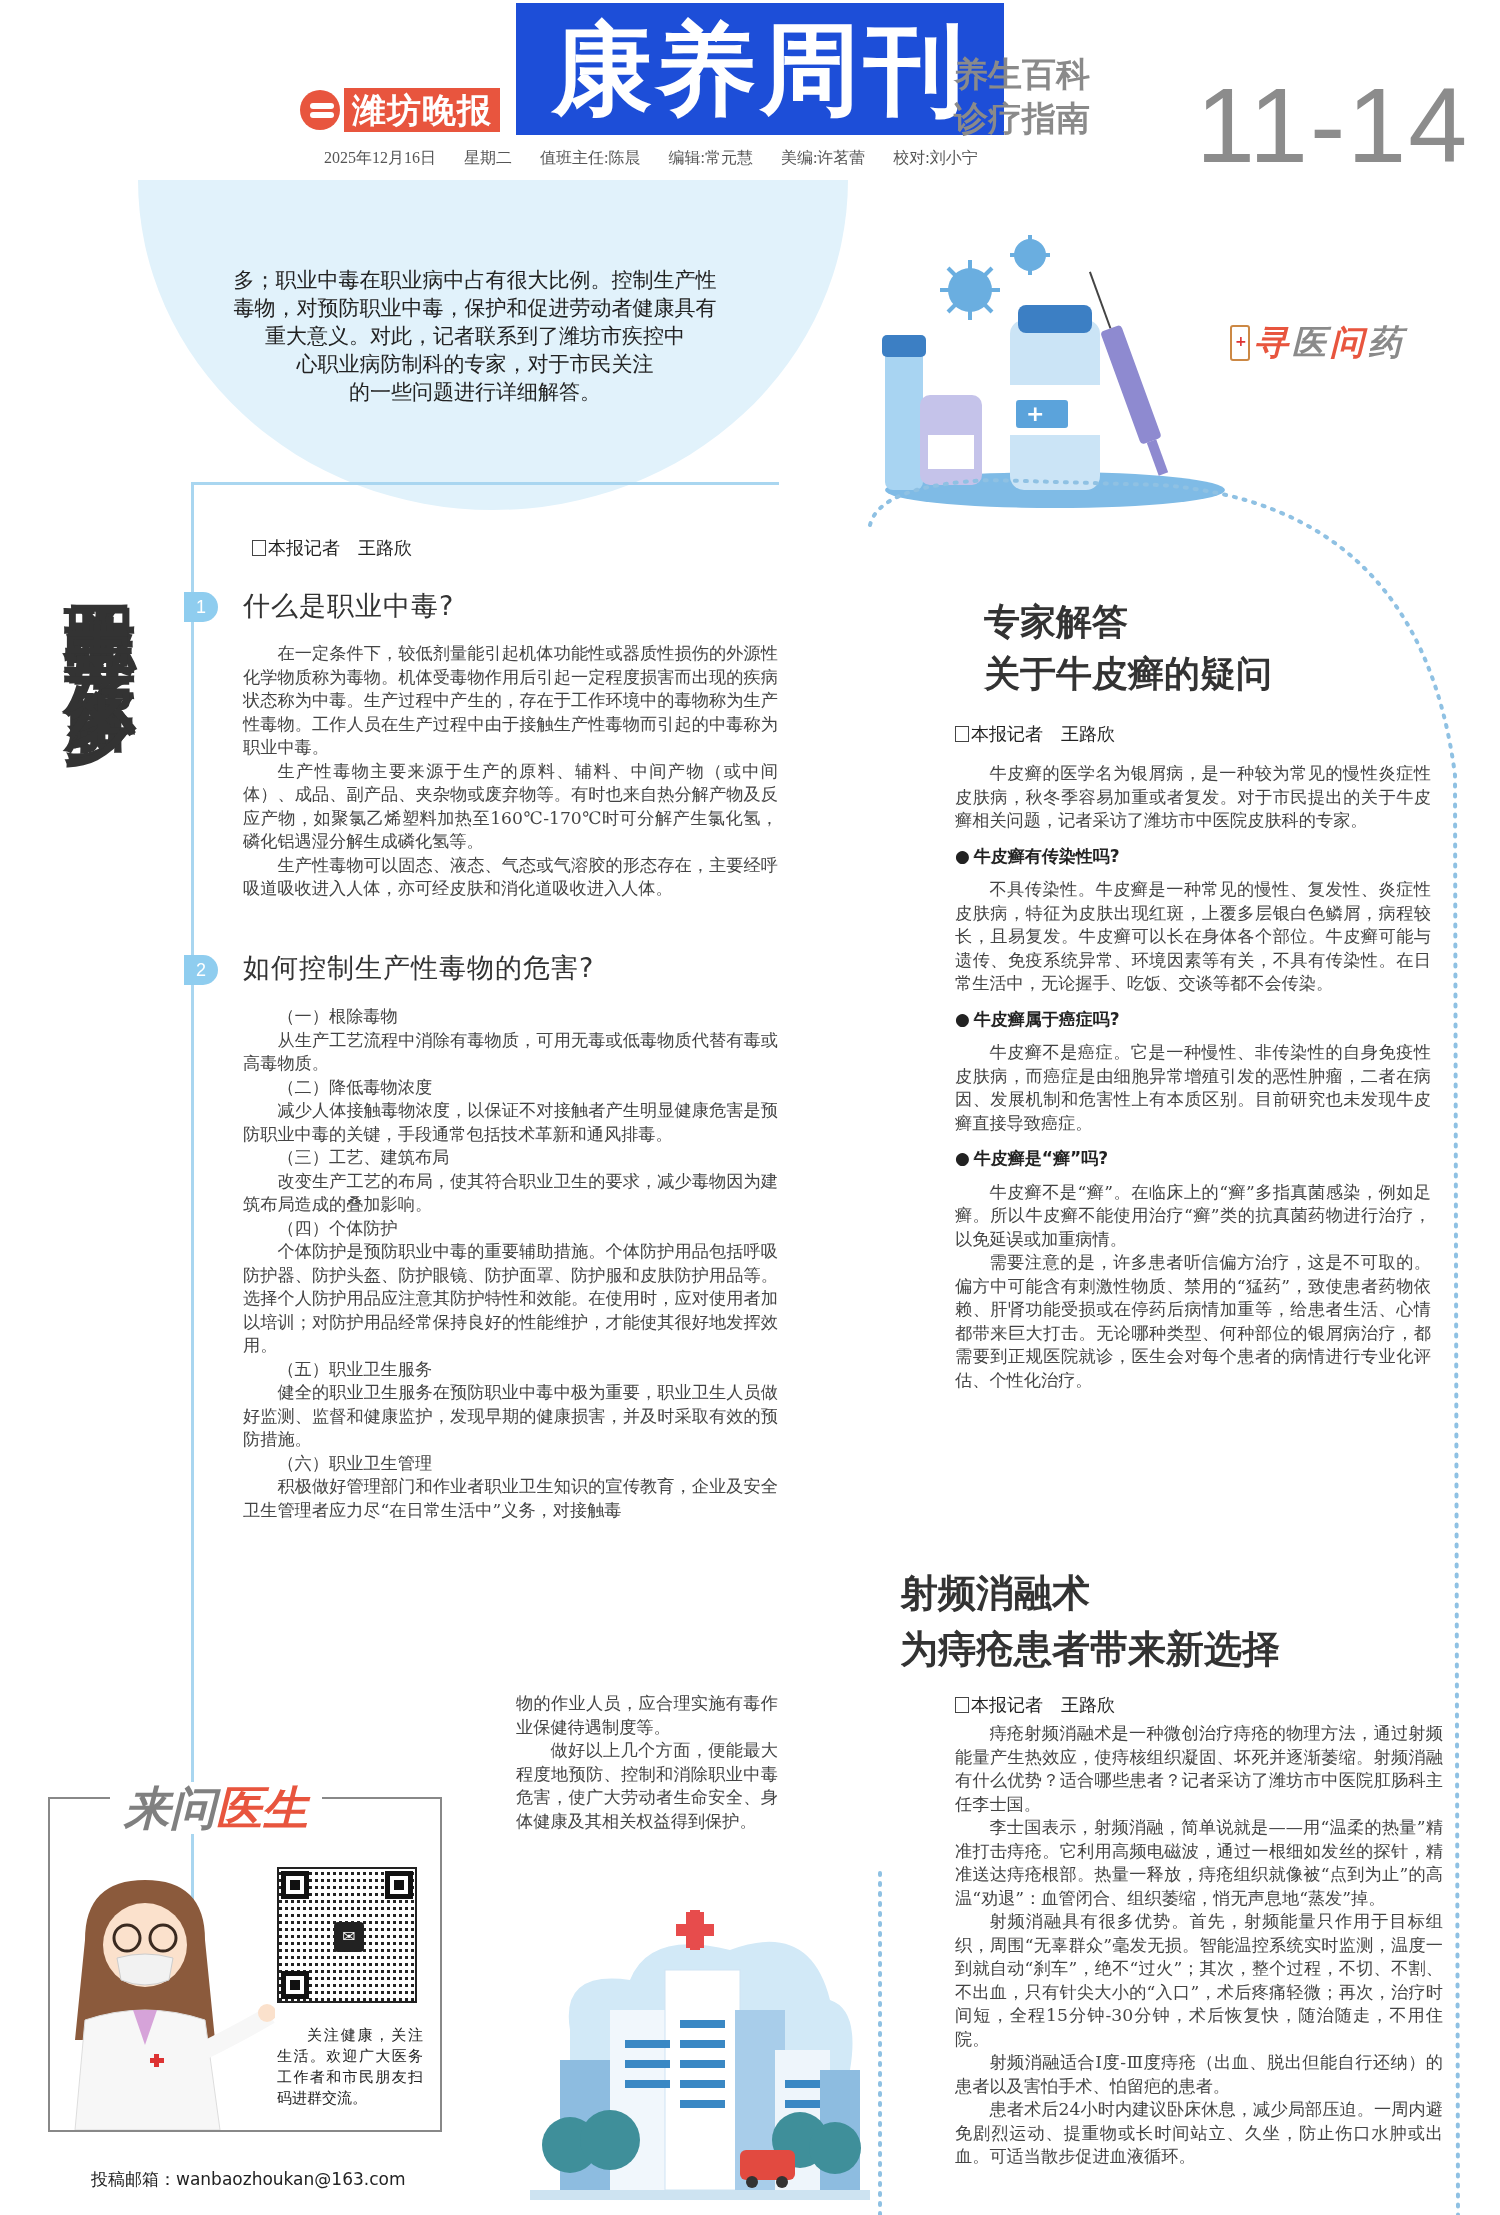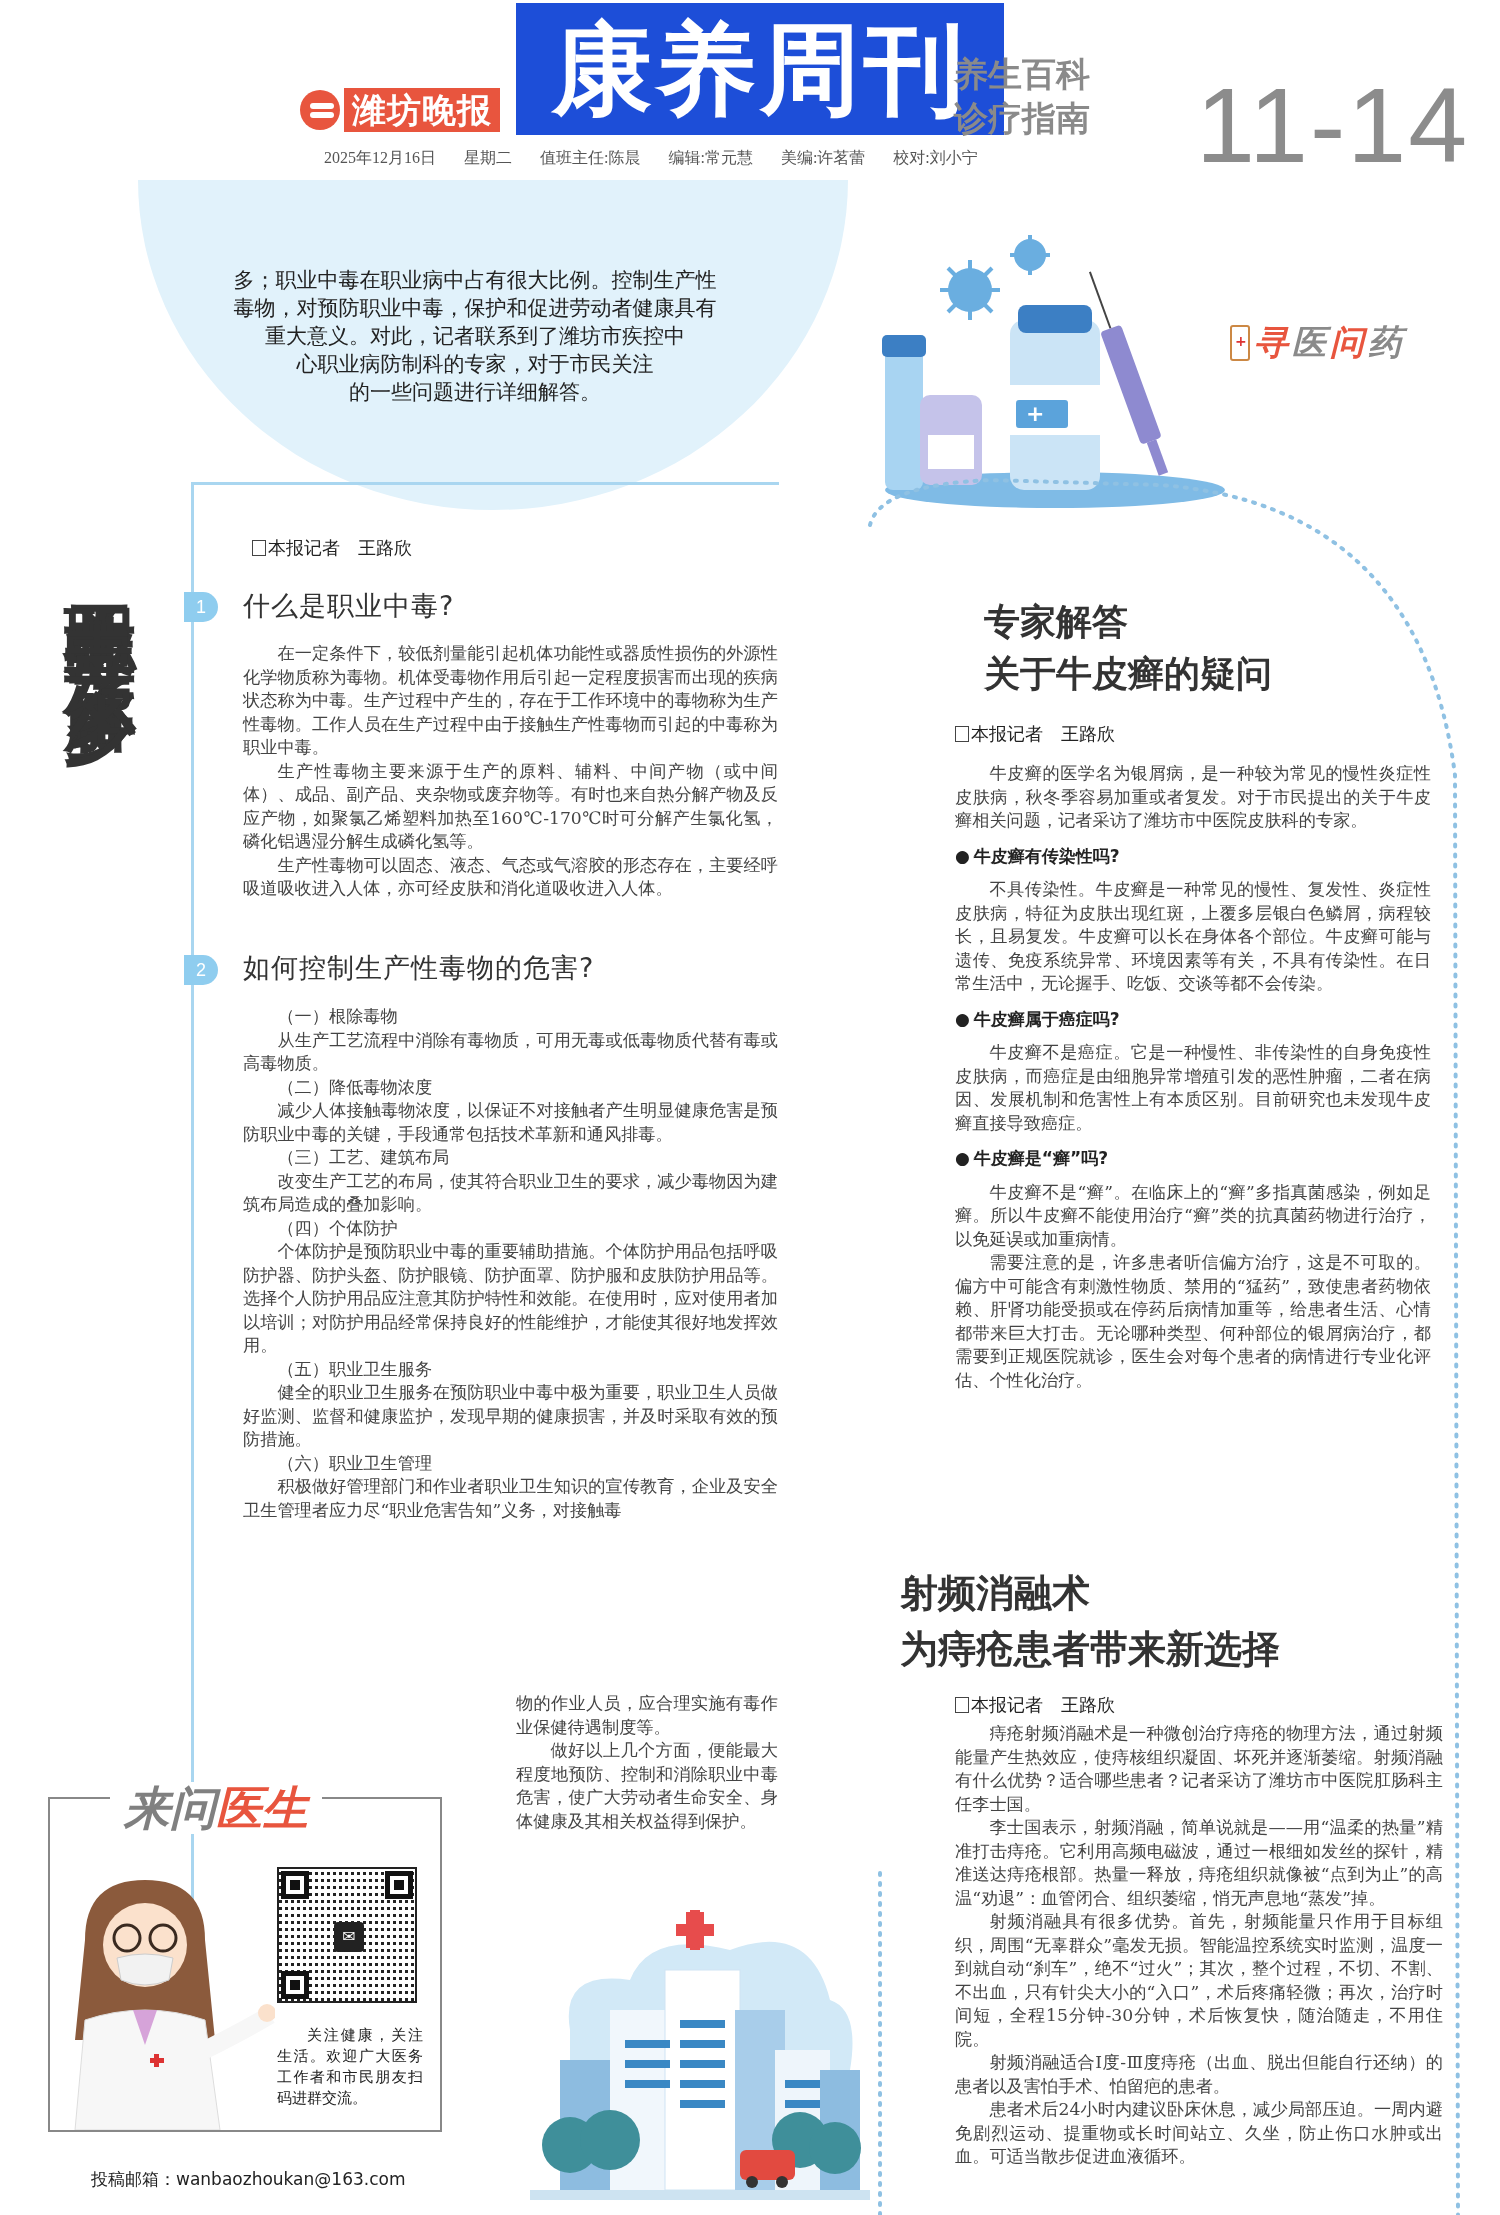--- a/index.html
+++ b/index.html
@@ -167,21 +167,21 @@
   <p>从生产工艺流程中消除有毒物质，可用无毒或低毒物质代替有毒或高毒物质。</p>
   <p class="sub">（二）降低毒物浓度</p>
   <p>减少人体接触毒物浓度，以保证不对接触者产生明显健康危害是预防职业中毒的关键，手段通常包括技术革新和通风排毒。</p>
   <p class="sub">（三）工艺、建筑布局</p>
   <p>改变生产工艺的布局，使其符合职业卫生的要求，减少毒物因为建筑布局造成的叠加影响。</p>
   <p class="sub">（四）个体防护</p>
   <p>个体防护是预防职业中毒的重要辅助措施。个体防护用品包括呼吸防护器、防护头盔、防护眼镜、防护面罩、防护服和皮肤防护用品等。选择个人防护用品应注意其防护特性和效能。在使用时，应对使用者加以培训；对防护用品经常保持良好的性能维护，才能使其很好地发挥效用。</p>
   <p class="sub">（五）职业卫生服务</p>
   <p>健全的职业卫生服务在预防职业中毒中极为重要，职业卫生人员做好监测、监督和健康监护，发现早期的健康损害，并及时采取有效的预防措施。</p>
   <p class="sub">（六）职业卫生管理</p>
-  <p>积极做好管理部门和作业者职业卫生知识的宣传教育，企业及安全卫生管理者应力尽“职业危害告知”义务，对接触毒</p>
+  <p>积极做好管理部门和作业者职业卫生知识的宣传教育，企业及安全卫生管理者应力尽“在日常生活中”义务，对接触毒</p>
 </div>
 
 <div class="abs body-text" style="left:516px;top:1692px;width:262px">
   <p style="text-indent:0">物的作业人员，应合理实施有毒作业保健待遇制度等。</p>
   <p>做好以上几个方面，便能最大程度地预防、控制和消除职业中毒危害，使广大劳动者生命安全、身体健康及其相关权益得到保护。</p>
 </div>
 
 <svg class="abs" style="left:530px;top:1890px" width="340" height="320" viewBox="0 0 340 320">
   <path d="M40 140 Q 30 80, 100 90 Q 120 40, 200 60 Q 280 30, 300 110 Q 330 120, 320 180 L 40 180 Z" fill="#d2e9f7"></path>
   <rect x="30" y="170" width="60" height="130" fill="#8dbce0"></rect>

